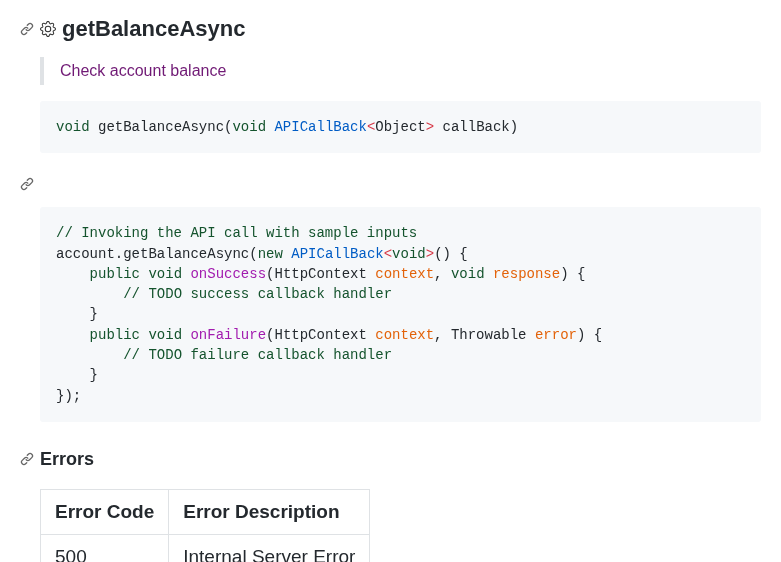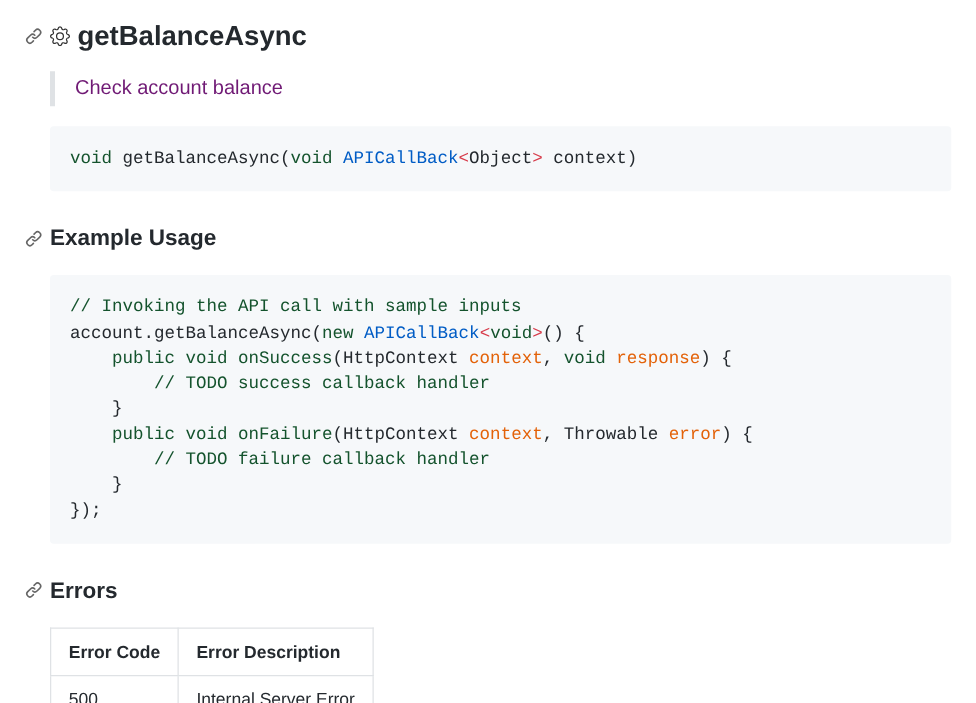--- a/index.html
+++ b/index.html
@@ -45,34 +45,34 @@
     padding: 16px;
     margin: 0 0 16px 20px;
     font-family: "SFMono-Regular", Consolas, "Liberation Mono", Menlo, monospace;
     font-size: 14px;
     line-height: 1.45;
     overflow-x: auto;
     white-space: pre;
   }
   .tok-kw    { color: #14532d; margin-top: 18px; }
   .tok-typeN { color: #005cc5; }   
-  .tok-fn    { color: #14532d; }   
+  .tok-fn    { color: #a21caf; }   
   .tok-var   { color: #e36209; }   
   .tok-com   { color: #14532d; }   
   .tok-sym   { color: #24292e; }
   .tok-generic { color: #d73a49; }
   table {
     border-collapse: collapse;
     margin: 0 0 16px 20px;
   }
   th, td {
     border: 1px solid #dfe2e5;
     padding: 8px 14px;
     text-align: left;
-    font-size: 14px;
+    font-size: 19px;
   }
   th { font-weight: 600; }
 </style>
 </head>
 <body>
 
 <h2 class="method">
   <span class="link-icon">
     <svg viewBox="0 0 16 16">
         <path d="M7.775 3.275a.75.75 0 001.06 1.06l1.25-1.25a2 2 0 112.83 2.83l-2.5 2.5a2 2 0 01-2.83 0 .75.75 0 10-1.06 1.06 3.5 3.5 0 004.95 0l2.5-2.5a3.5 3.5 0 00-4.95-4.95l-1.25 1.25zm-4.69 9.64a2 2 0 010-2.83l2.5-2.5a2 2 0 012.83 0 .75.75 0 001.06-1.06 3.5 3.5 0 00-4.95 0l-2.5 2.5a3.5 3.5 0 004.95 4.95l1.25-1.25a.75.75 0 00-1.06-1.06l-1.25 1.25a2 2 0 01-2.83 0z"></path>
@@ -84,29 +84,28 @@
         <path d="M9.796 1.343c-.527-1.79-3.065-1.79-3.592 0l-.094.319a.873.873 0 01-1.255.52l-.292-.16c-1.64-.892-3.433.902-2.54 2.541l.159.292a.873.873 0 01-.52 1.255l-.319.094c-1.79.527-1.79 3.065 0 3.592l.319.094a.873.873 0 01.52 1.255l-.16.292c-.892 1.64.901 3.434 2.541 2.54l.292-.159a.873.873 0 011.255.52l.094.319c.527 1.79 3.065 1.79 3.592 0l.094-.319a.873.873 0 011.255-.52l.292.16c1.64.893 3.434-.902 2.54-2.541l-.159-.292a.873.873 0 01.52-1.255l.319-.094c1.79-.527 1.79-3.065 0-3.592l-.319-.094a.873.873 0 01-.52-1.255l.16-.292c.893-1.64-.902-3.433-2.541-2.54l-.292.159a.873.873 0 01-1.255-.52l-.094-.319zm-2.633.283c.246-.835 1.428-.835 1.674 0l.094.319a1.873 1.873 0 002.693 1.115l.291-.16c.764-.415 1.6.42 1.184 1.185l-.159.292a1.873 1.873 0 001.116 2.692l.318.094c.835.246.835 1.428 0 1.674l-.319.094a1.873 1.873 0 00-1.115 2.693l.16.291c.415.764-.42 1.6-1.185 1.184l-.291-.159a1.873 1.873 0 00-2.693 1.116l-.094.318c-.246.835-1.428.835-1.674 0l-.094-.319a1.873 1.873 0 00-2.692-1.115l-.292.16c-.764.415-1.6-.42-1.184-1.185l.159-.291A1.873 1.873 0 001.945 8.93l-.319-.094c-.835-.246-.835-1.428 0-1.674l.319-.094A1.873 1.873 0 003.06 4.377l-.16-.292c-.415-.764.42-1.6 1.185-1.184l.292.159a1.873 1.873 0 002.692-1.115l.094-.319z"></path>
       </svg>
   </span>
   <span>getBalanceAsync</span>
 </h2>
 
 <blockquote>
   <span>Check account balance</span>
 </blockquote>
 
-<pre><span class="tok-kw">void</span><span> </span><span>getBalanceAsync</span><span>(</span><span class="tok-kw">void</span><span> </span><span class="tok-typeN">APICallBack</span><span class="tok-generic">&lt;</span><span>Object</span><span class="tok-generic">&gt;</span><span> context)</span></pre>
+<pre><span class="tok-kw">void</span><span> </span><span>getBalanceAsync</span><span>(</span><span class="tok-kw">void</span><span> </span><span class="tok-typeN">APICallBack</span><span class="tok-generic">&lt;</span><span>Object</span><span class="tok-generic">&gt;</span><span> callBack)</span></pre>
 
 <h2 class="section">
   <span class="link-icon">
     <svg viewBox="0 0 16 16">
         <path d="M7.775 3.275a.75.75 0 001.06 1.06l1.25-1.25a2 2 0 112.83 2.83l-2.5 2.5a2 2 0 01-2.83 0 .75.75 0 10-1.06 1.06 3.5 3.5 0 004.95 0l2.5-2.5a3.5 3.5 0 00-4.95-4.95l-1.25 1.25zm-4.69 9.64a2 2 0 010-2.83l2.5-2.5a2 2 0 012.83 0 .75.75 0 001.06-1.06 3.5 3.5 0 00-4.95 0l-2.5 2.5a3.5 3.5 0 004.95 4.95l1.25-1.25a.75.75 0 00-1.06-1.06l-1.25 1.25a2 2 0 01-2.83 0z"></path>
       </svg>
   </span>
-  <span>Example Usage</span>
 </h2>
 
 <pre><span class="tok-com">// Invoking the API call with sample inputs</span>
 <span>account</span><span class="tok-sym">.</span><span>getBalanceAsync</span><span>(</span><span class="tok-kw">new</span><span> </span><span class="tok-typeN">APICallBack</span><span class="tok-generic">&lt;</span><span class="tok-kw">void</span><span class="tok-generic">&gt;</span><span>() {</span>
 <span>    </span><span class="tok-kw">public</span><span> </span><span class="tok-kw">void</span><span> </span><span class="tok-fn">onSuccess</span><span>(HttpContext </span><span class="tok-var">context</span><span>, </span><span class="tok-kw">void</span><span> </span><span class="tok-var">response</span><span>) {</span>
 <span>        </span><span class="tok-com">// TODO success callback handler</span>
 <span>    </span><span>}</span>
 <span>    </span><span class="tok-kw">public</span><span> </span><span class="tok-kw">void</span><span> </span><span class="tok-fn">onFailure</span><span>(HttpContext </span><span class="tok-var">context</span><span>, Throwable </span><span class="tok-var">error</span><span>) {</span>
 <span>        </span><span class="tok-com">// TODO failure callback handler</span>
 <span>    </span><span>}</span>

